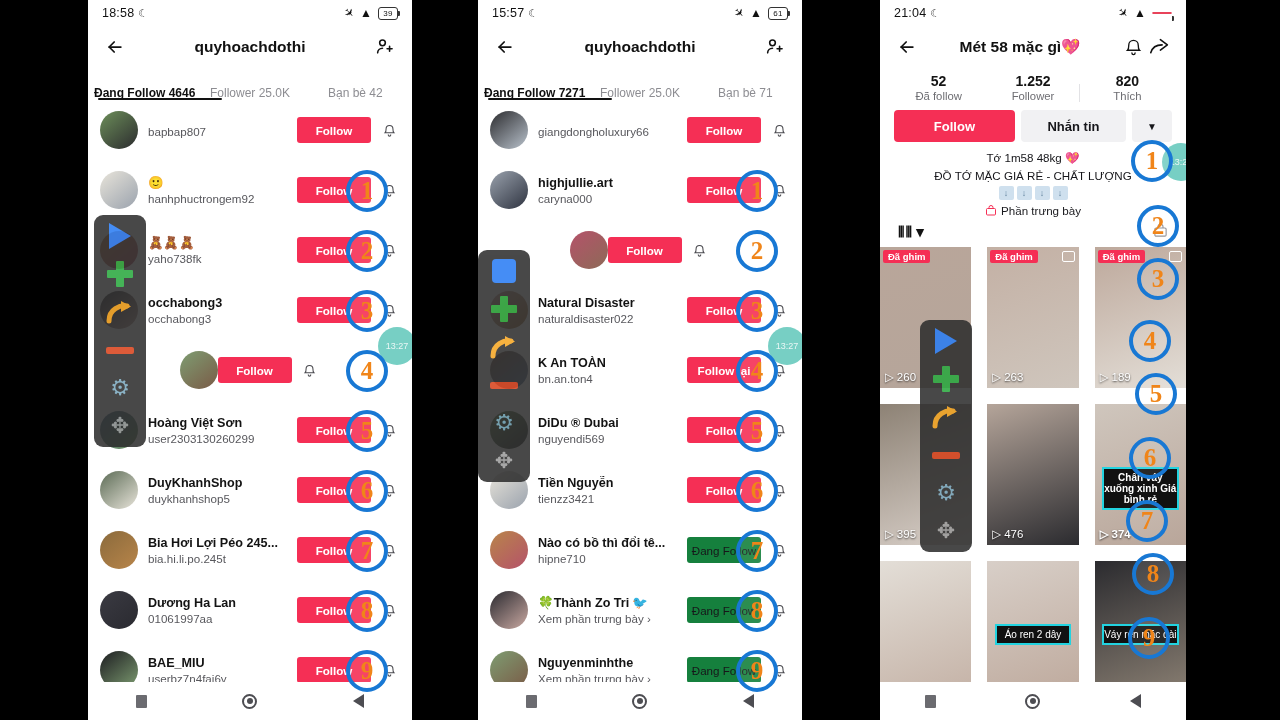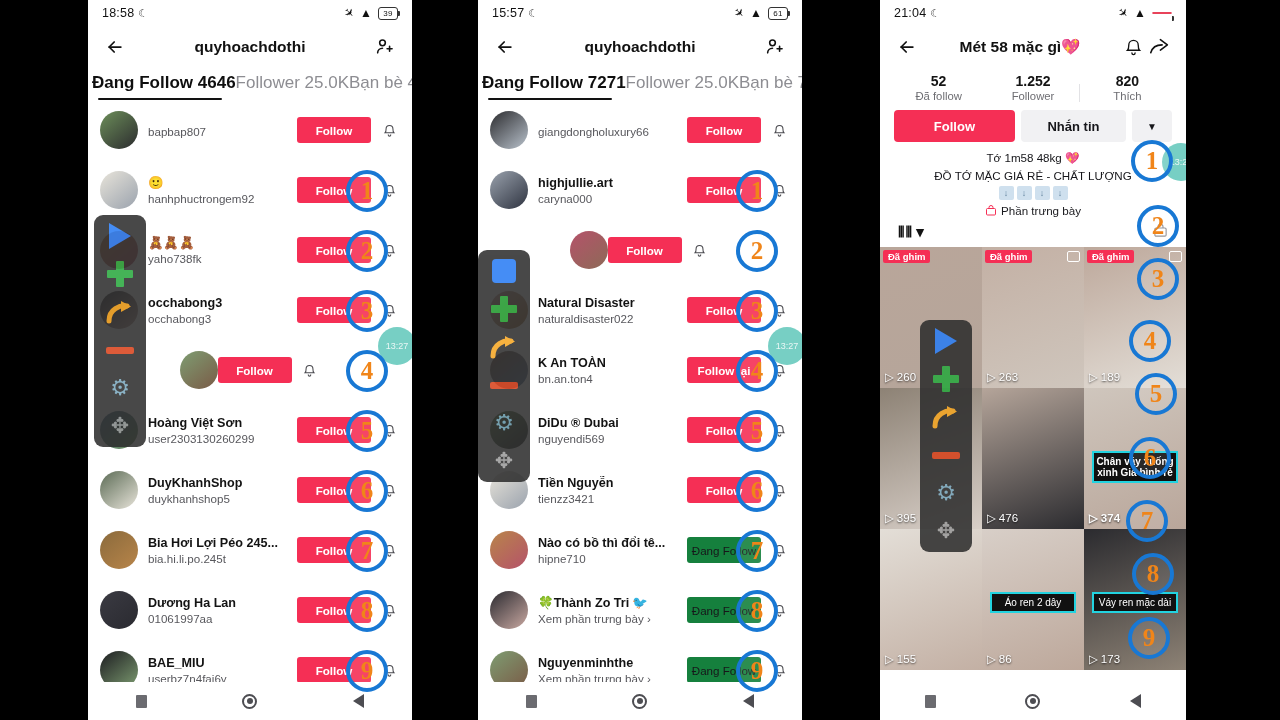--- a/index.html
+++ b/index.html
@@ -28,21 +28,21 @@
 
   
   .apphdr{ height:42px; display:flex; align-items:center; padding:0 14px; background:#fff; }
   .hdr-title{ flex:1; text-align:center; font-size:15.5px; font-weight:bold; color:#111; }
   .icn{ width:26px; height:26px; display:flex; align-items:center; justify-content:center;
     color:#111; }
   .icn svg{ display:block; }
 
   
   .tabs{ display:flex; align-items:flex-end; height:32px; padding:0 4px; position:relative; }
-  .tab{ flex:1; text-align:center; font-size:17px; color:#8d8d92; padding-bottom:7px;
+  .tab{ flex:1; text-align:center; font-size:12px; color:#8d8d92; 
     white-space:nowrap; }
   .tab.active{ color:#0f0f0f; font-weight:bold; }
   .tab-underline{ position:absolute; bottom:0; height:2.5px; background:#121212; border-radius:2px; }
 
   
   .list{ position:relative; }
   .row{ height:60px; display:flex; align-items:center; padding:0 12px;justify-content:center; }
   .ava{ width:38px; height:38px; border-radius:50%; flex:0 0 38px; overflow:hidden;
     background:#d9d9de; position:relative; }
   .meta{ flex:1; min-width:0; padding-left:10px; }
@@ -101,21 +101,21 @@
   .bio{ text-align:center; font-size:11.6px; color:#151519; line-height:1.38; padding:2px 16px 0; }
   .dls{ display:flex; justify-content:center; gap:3px; margin-top:2px; }
   .dl{ width:15px;height:14px;background:#cfe0ee;border-radius:2px;color:#5b7d99;
     font-size:9px;display:flex;align-items:center;justify-content:center; }
   .shop-row{ display:flex; align-items:center; justify-content:center; gap:4px;
     font-size:11.6px; color:#1a1a1e; margin-top:4px; }
   .gridtabs{ display:flex; align-items:center; justify-content:space-between;
     padding:6px 18px 5px; }
   .gt-left{ display:flex; align-items:center; gap:3px; font-size:15px; color:#121212;
     font-weight:bold; letter-spacing:1px; }
-  .vgrid{ display:grid; grid-template-columns:repeat(3,1fr); gap:0; }
+  .vgrid{ display:grid; grid-template-columns:repeat(3,1fr); gap:16px; }
   .cell{ position:relative; height:141px; overflow:hidden; background:#cfcfd4; }
   .pin{ position:absolute; left:3px; top:3px; background:#f52f55; color:#fff;
     font-size:9.5px; padding:1px 5px; border-radius:2px; font-weight:bold; }
   .pcount{ position:absolute; left:5px; bottom:4px; color:#fff; font-size:11.5px;
     display:flex; align-items:center; gap:3px; text-shadow:0 1px 2px rgba(0,0,0,.7); }
   .multi{ position:absolute; right:4px; top:4px; width:13px; height:11px;
     border:1.4px solid #fff; border-radius:2px; }
   .vtag{ position:absolute; left:8%; top:45%; right:8%; background:#111; color:#fff;
     font-size:10px; text-align:center; padding:3px 0; border:2px solid #22d3e0; }
 

